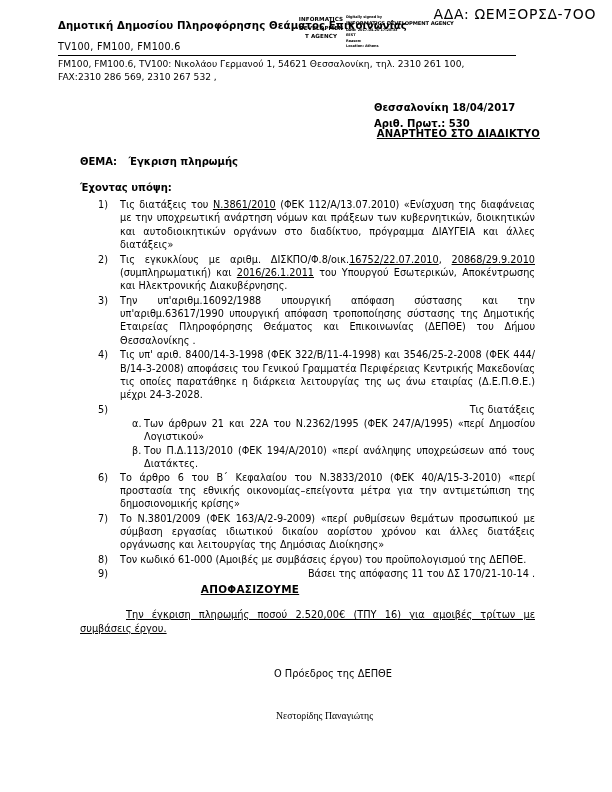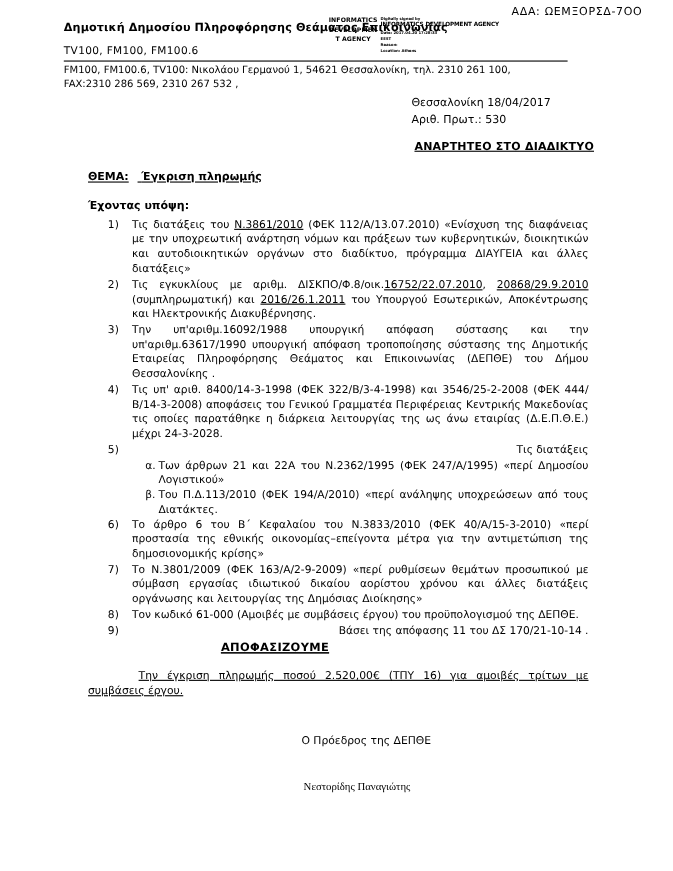--- a/index.html
+++ b/index.html
@@ -19,22 +19,22 @@
     margin: 0;
     background: #ffffff;
     overflow: hidden;
     box-sizing: border-box;
   }
 
   
   .ada-code {
     position: absolute;
     top: 6px;
-    right: 28px;
-    font-size: 10px;
+    right: 16px;
+    font-size: 14px;
     letter-spacing: 0.6px;
     white-space: nowrap;
   }
 
   
   .letterhead {
     position: absolute;
     top: 20px;
     left: 58px;
     width: 500px;
@@ -95,45 +95,45 @@
   .sig-right .sig-name {
     font-size: 5.2px;
     font-weight: bold;
     letter-spacing: -0.1px;
     white-space: nowrap;
   }
 
   
   .placedate {
     position: absolute;
-    top: 86px;
+    top: 100px;
     left: 374px;
     font-size: 10px;
     line-height: 1.55;
+    font-weight: bold;
   }
 
   
   .pubnote {
     position: absolute;
     top: 128px;
     right: 72px;
     font-size: 10px;
     font-weight: bold;
     text-decoration: underline;
     letter-spacing: 0.2px;
   }
 
   
   .subject {
     position: absolute;
     top: 156px;
     left: 80px;
     font-size: 10px;
     font-weight: bold;
-    text-decoration: underline;
   }
   .subject .subj-label { margin-right: 8px; }
 
   .preamble {
     position: absolute;
     top: 182px;
     left: 80px;
     font-size: 10px;
     font-weight: bold;
   }
@@ -187,21 +187,20 @@
 
   
   .decision-head {
     position: absolute;
     top: 583px;
     left: 0;
     width: 500px;
     text-align: center;
     font-size: 10.4px;
     font-weight: bold;
-    text-decoration: underline;
   }
   .decision-head span {
     text-decoration: underline;
     letter-spacing: 0.3px;
   }
 
   .decision-body {
     position: absolute;
     top: 608px;
     left: 80px;
@@ -283,21 +282,21 @@
       <div class="clause">
         <div class="num">2)</div>
         <div class="body"><span>Τις εγκυκλίους με αριθμ. ΔΙΣΚΠΟ/Φ.8/οικ.</span><span class="u">16752/22.07.2010</span><span>, </span><span class="u">20868/29.9.2010</span><span> (συμπληρωματική) και </span><span class="u">2016/26.1.2011</span><span> του Υπουργού Εσωτερικών, Αποκέντρωσης και Ηλεκτρονικής Διακυβέρνησης.</span></div>
       </div>
       <div class="clause">
         <div class="num">3)</div>
         <div class="body"><span>Την υπ'αριθμ.16092/1988 υπουργική απόφαση σύστασης και την υπ'αριθμ.63617/1990 υπουργική απόφαση τροποποίησης σύστασης της Δημοτικής Εταιρείας Πληροφόρησης Θεάματος και Επικοινωνίας (ΔΕΠΘΕ) του Δήμου Θεσσαλονίκης .</span></div>
       </div>
       <div class="clause">
         <div class="num">4)</div>
-        <div class="body"><span>Τις υπ' αριθ. 8400/14-3-1998 (ΦΕΚ 322/Β/3-4-1998) και 3546/25-2-2008 (ΦΕΚ 444/Β/14-3-2008) αποφάσεις του Γενικού Γραμματέα Περιφέρειας Κεντρικής Μακεδονίας τις οποίες παρατάθηκε η διάρκεια λειτουργίας της ως άνω εταιρίας (Δ.Ε.Π.Θ.Ε.) μέχρι 24-3-2028.</span></div>
+        <div class="body"><span>Τις υπ' αριθ. 8400/14-3-1998 (ΦΕΚ 322/Β/11-4-1998) και 3546/25-2-2008 (ΦΕΚ 444/Β/14-3-2008) αποφάσεις του Γενικού Γραμματέα Περιφέρειας Κεντρικής Μακεδονίας τις οποίες παρατάθηκε η διάρκεια λειτουργίας της ως άνω εταιρίας (Δ.Ε.Π.Θ.Ε.) μέχρι 24-3-2028.</span></div>
       </div>
       <div class="clause">
         <div class="num">5)</div>
         <div class="body nojust"><span>Τις διατάξεις</span></div>
       </div>
       <div class="subclause">
         <div class="sub-num">α.</div>
         <div class="sub-body"><span>Των άρθρων 21 και 22Α του Ν.2362/1995 (ΦΕΚ 247/Α/1995) «περί Δημοσίου Λογιστικού»</span></div>
       </div>
       <div class="subclause">

